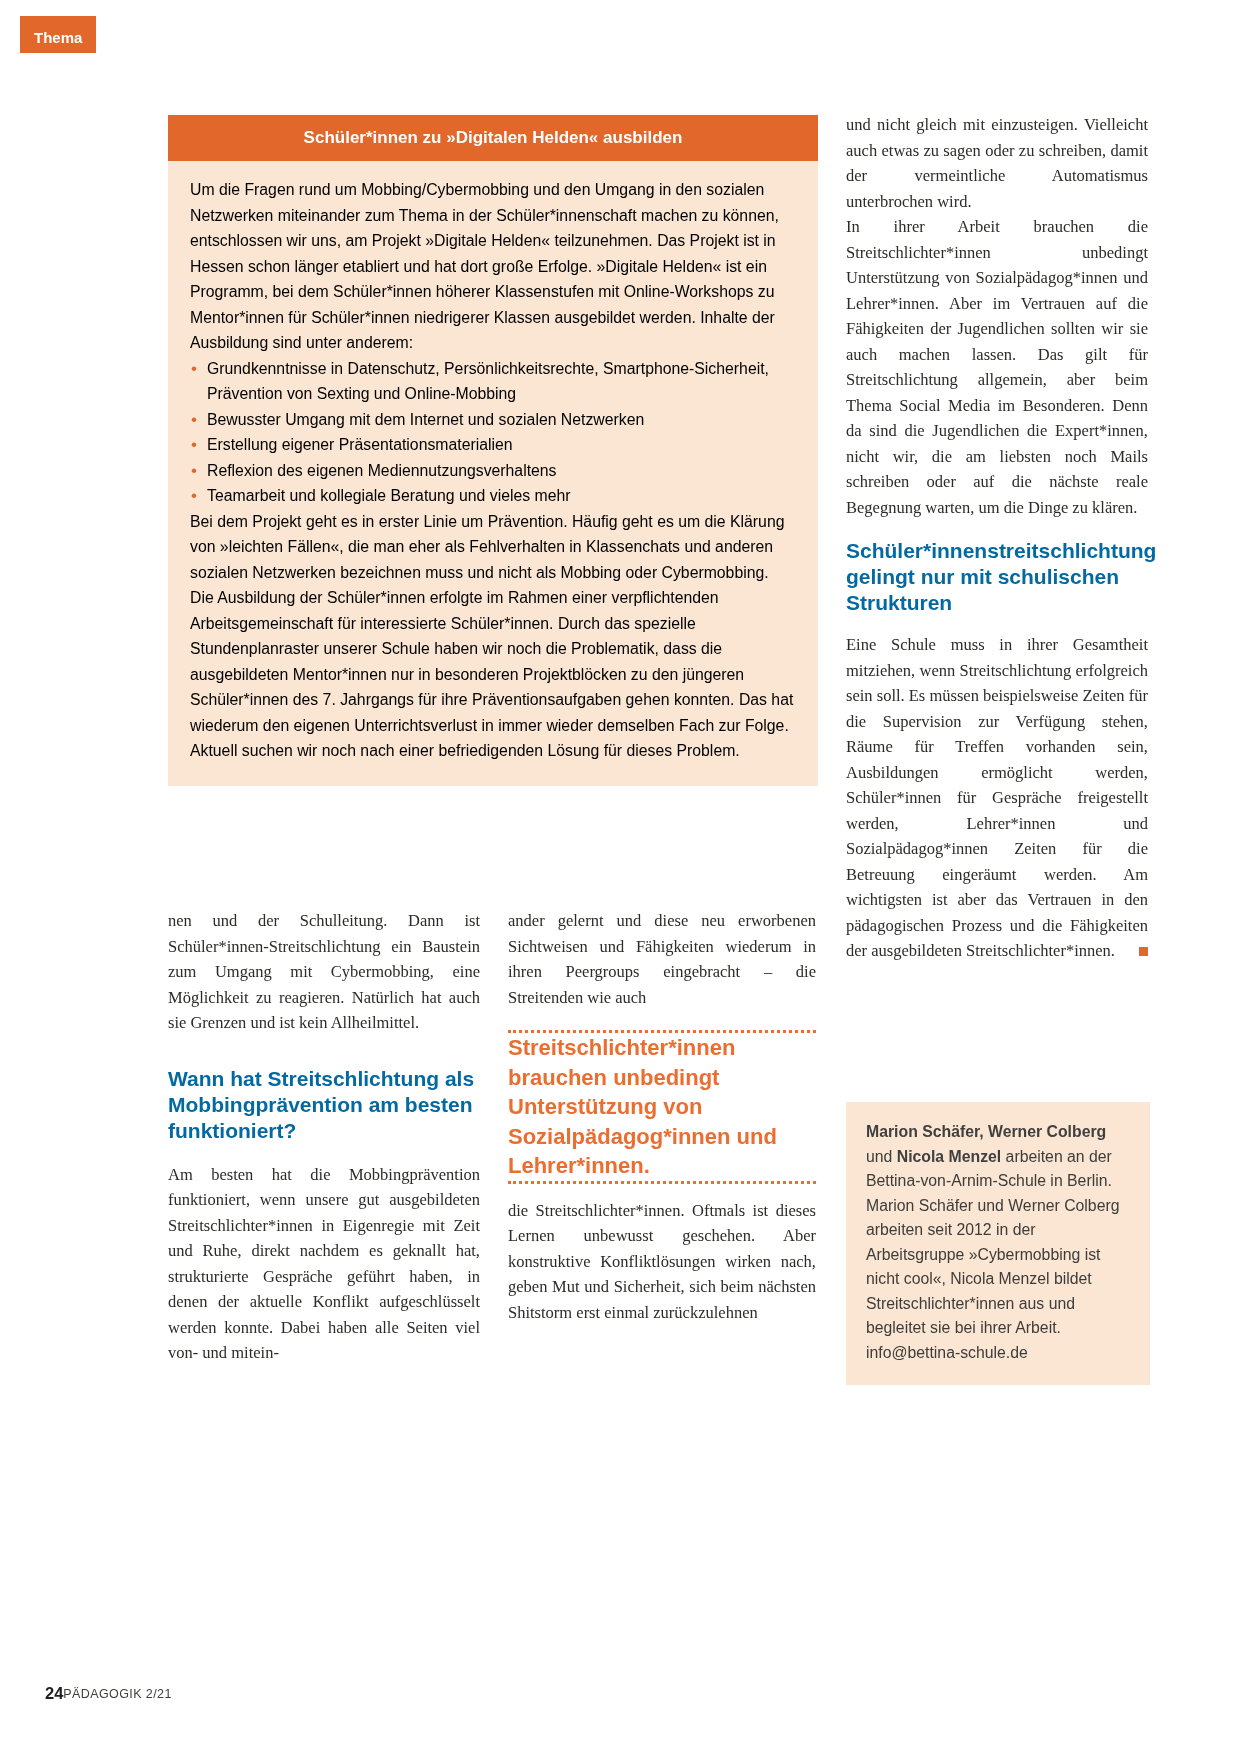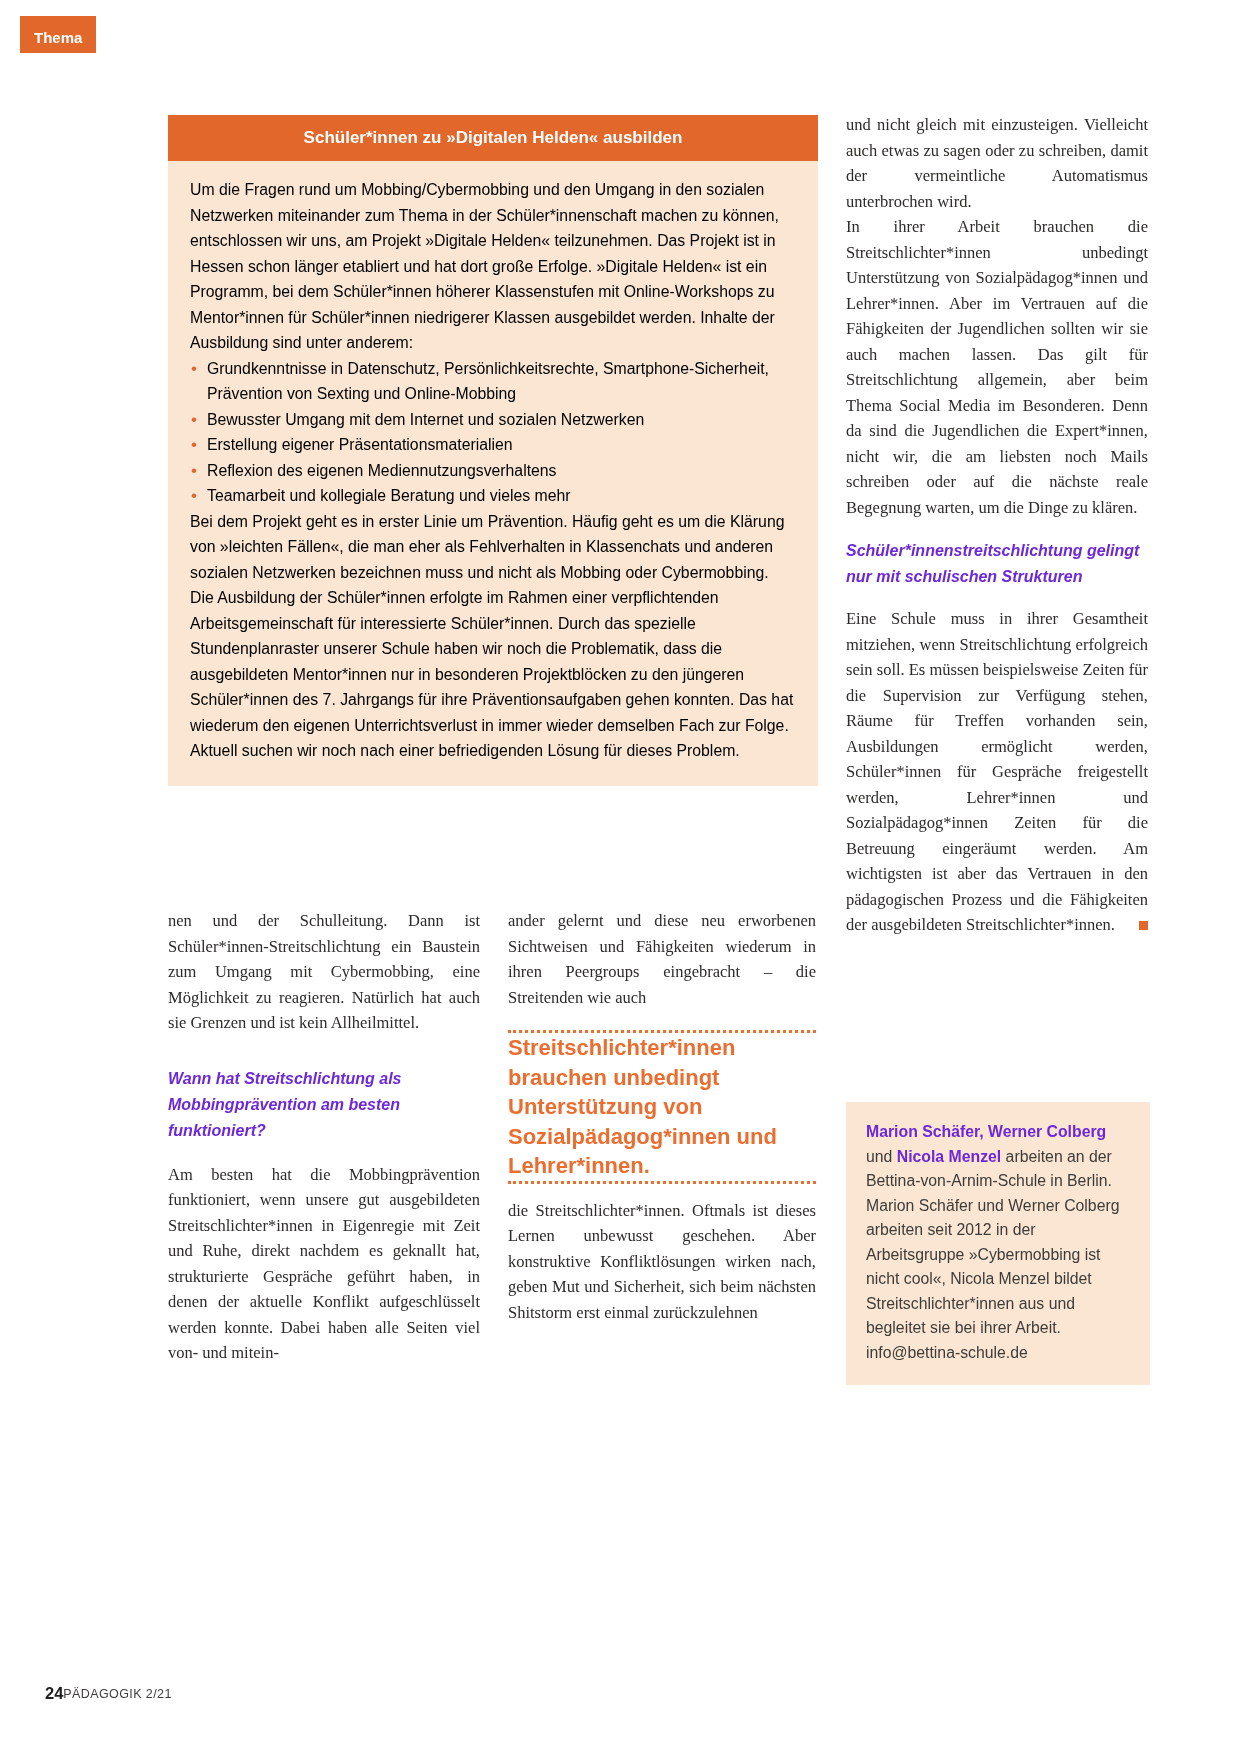--- a/index.html
+++ b/index.html
@@ -51,23 +51,23 @@
     font-size: 16.5px; line-height: 25.5px;
     color: #2c2b29; text-align: justify;
   }
   .serif-col p { margin: 0; }
   #col1 { left: 168px; top: 908px; width: 312px; }
   #col2 { left: 508px; top: 908px; width: 308px; }
   #col3 { left: 846px; top: 112px; width: 302px; }
 
   .sans-heading {
     font-family: "Liberation Sans", sans-serif;
-    font-weight: bold; font-size: 16px; line-height: 26px;
-    color: #6d28d9; text-align: left; margin: 0;
-    -webkit-hyphens: none; hyphens: none; font-style: italic;
+    font-weight: bold; font-size: 21px; line-height: 26px;
+    color: #0369a1; text-align: left; margin: 0;
+    -webkit-hyphens: none; hyphens: none;
   }
   #col1 .sans-heading { margin: 30px 0 18px 0; }
   #col3 .sans-heading { margin: 18px 0 16px 0; }
 
   
   .quote-block { margin-top: 20px; margin-bottom: 14px; }
   .dotted-rule {
     border: none; border-top: 3px dotted #EB6D2F;
     margin: 0; height: 0;
   }
@@ -87,21 +87,21 @@
   
   .author-box {
     position: absolute; left: 846px; top: 1102px; width: 304px;
     box-sizing: border-box;
     background: #FAE6D2;
     padding: 18px 20px 20px 20px;
     font-size: 15.8px; line-height: 24.5px;
     color: #3d3c3a; text-align: left;
     -webkit-hyphens: none; hyphens: none;
   }
-  .author-box b { color: #6d28d9; }
+  .author-box b { color: #404040; }
   .author-email { margin-top: 0; }
 
   
   .footer {
     position: absolute; left: 45px; top: 1684px;
     display: flex; align-items: center; 
   }
   .footer .page-num { font-weight: bold; font-size: 16.5px; color: #1f1f1f; }
   .footer .journal { font-size: 12.5px; color: #3f3e3c; letter-spacing: 0.4px; }
 </style>

